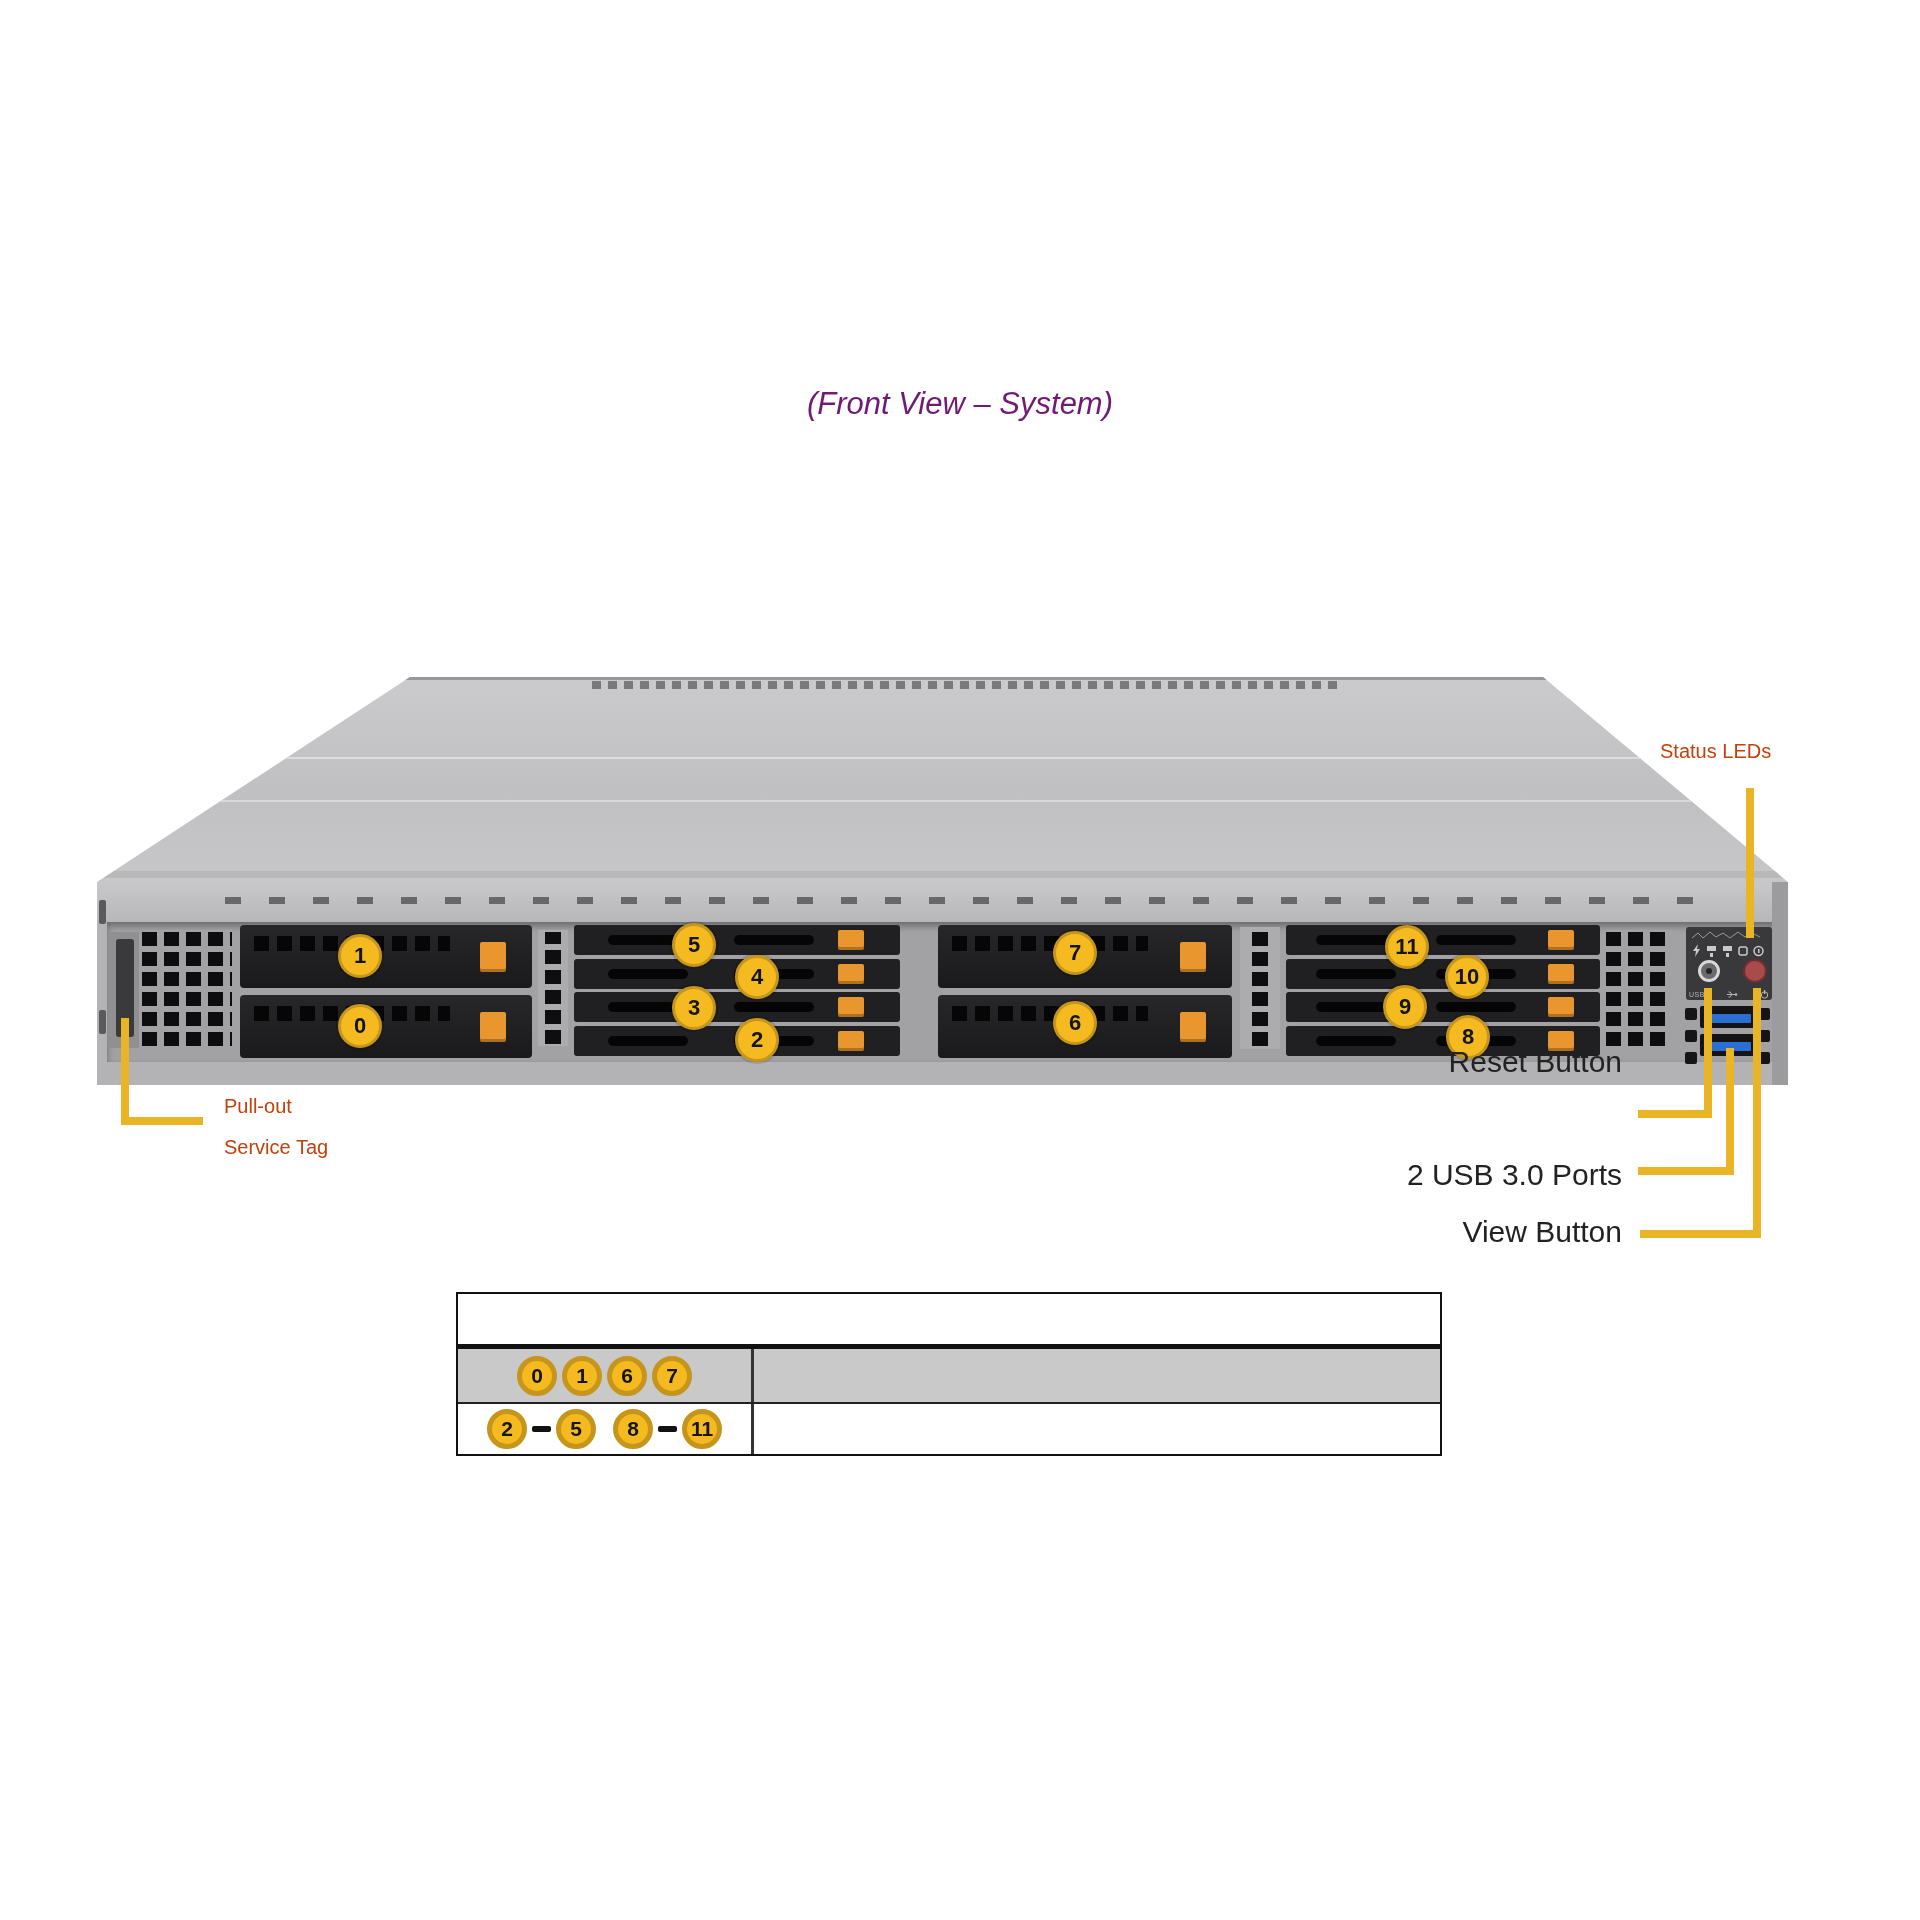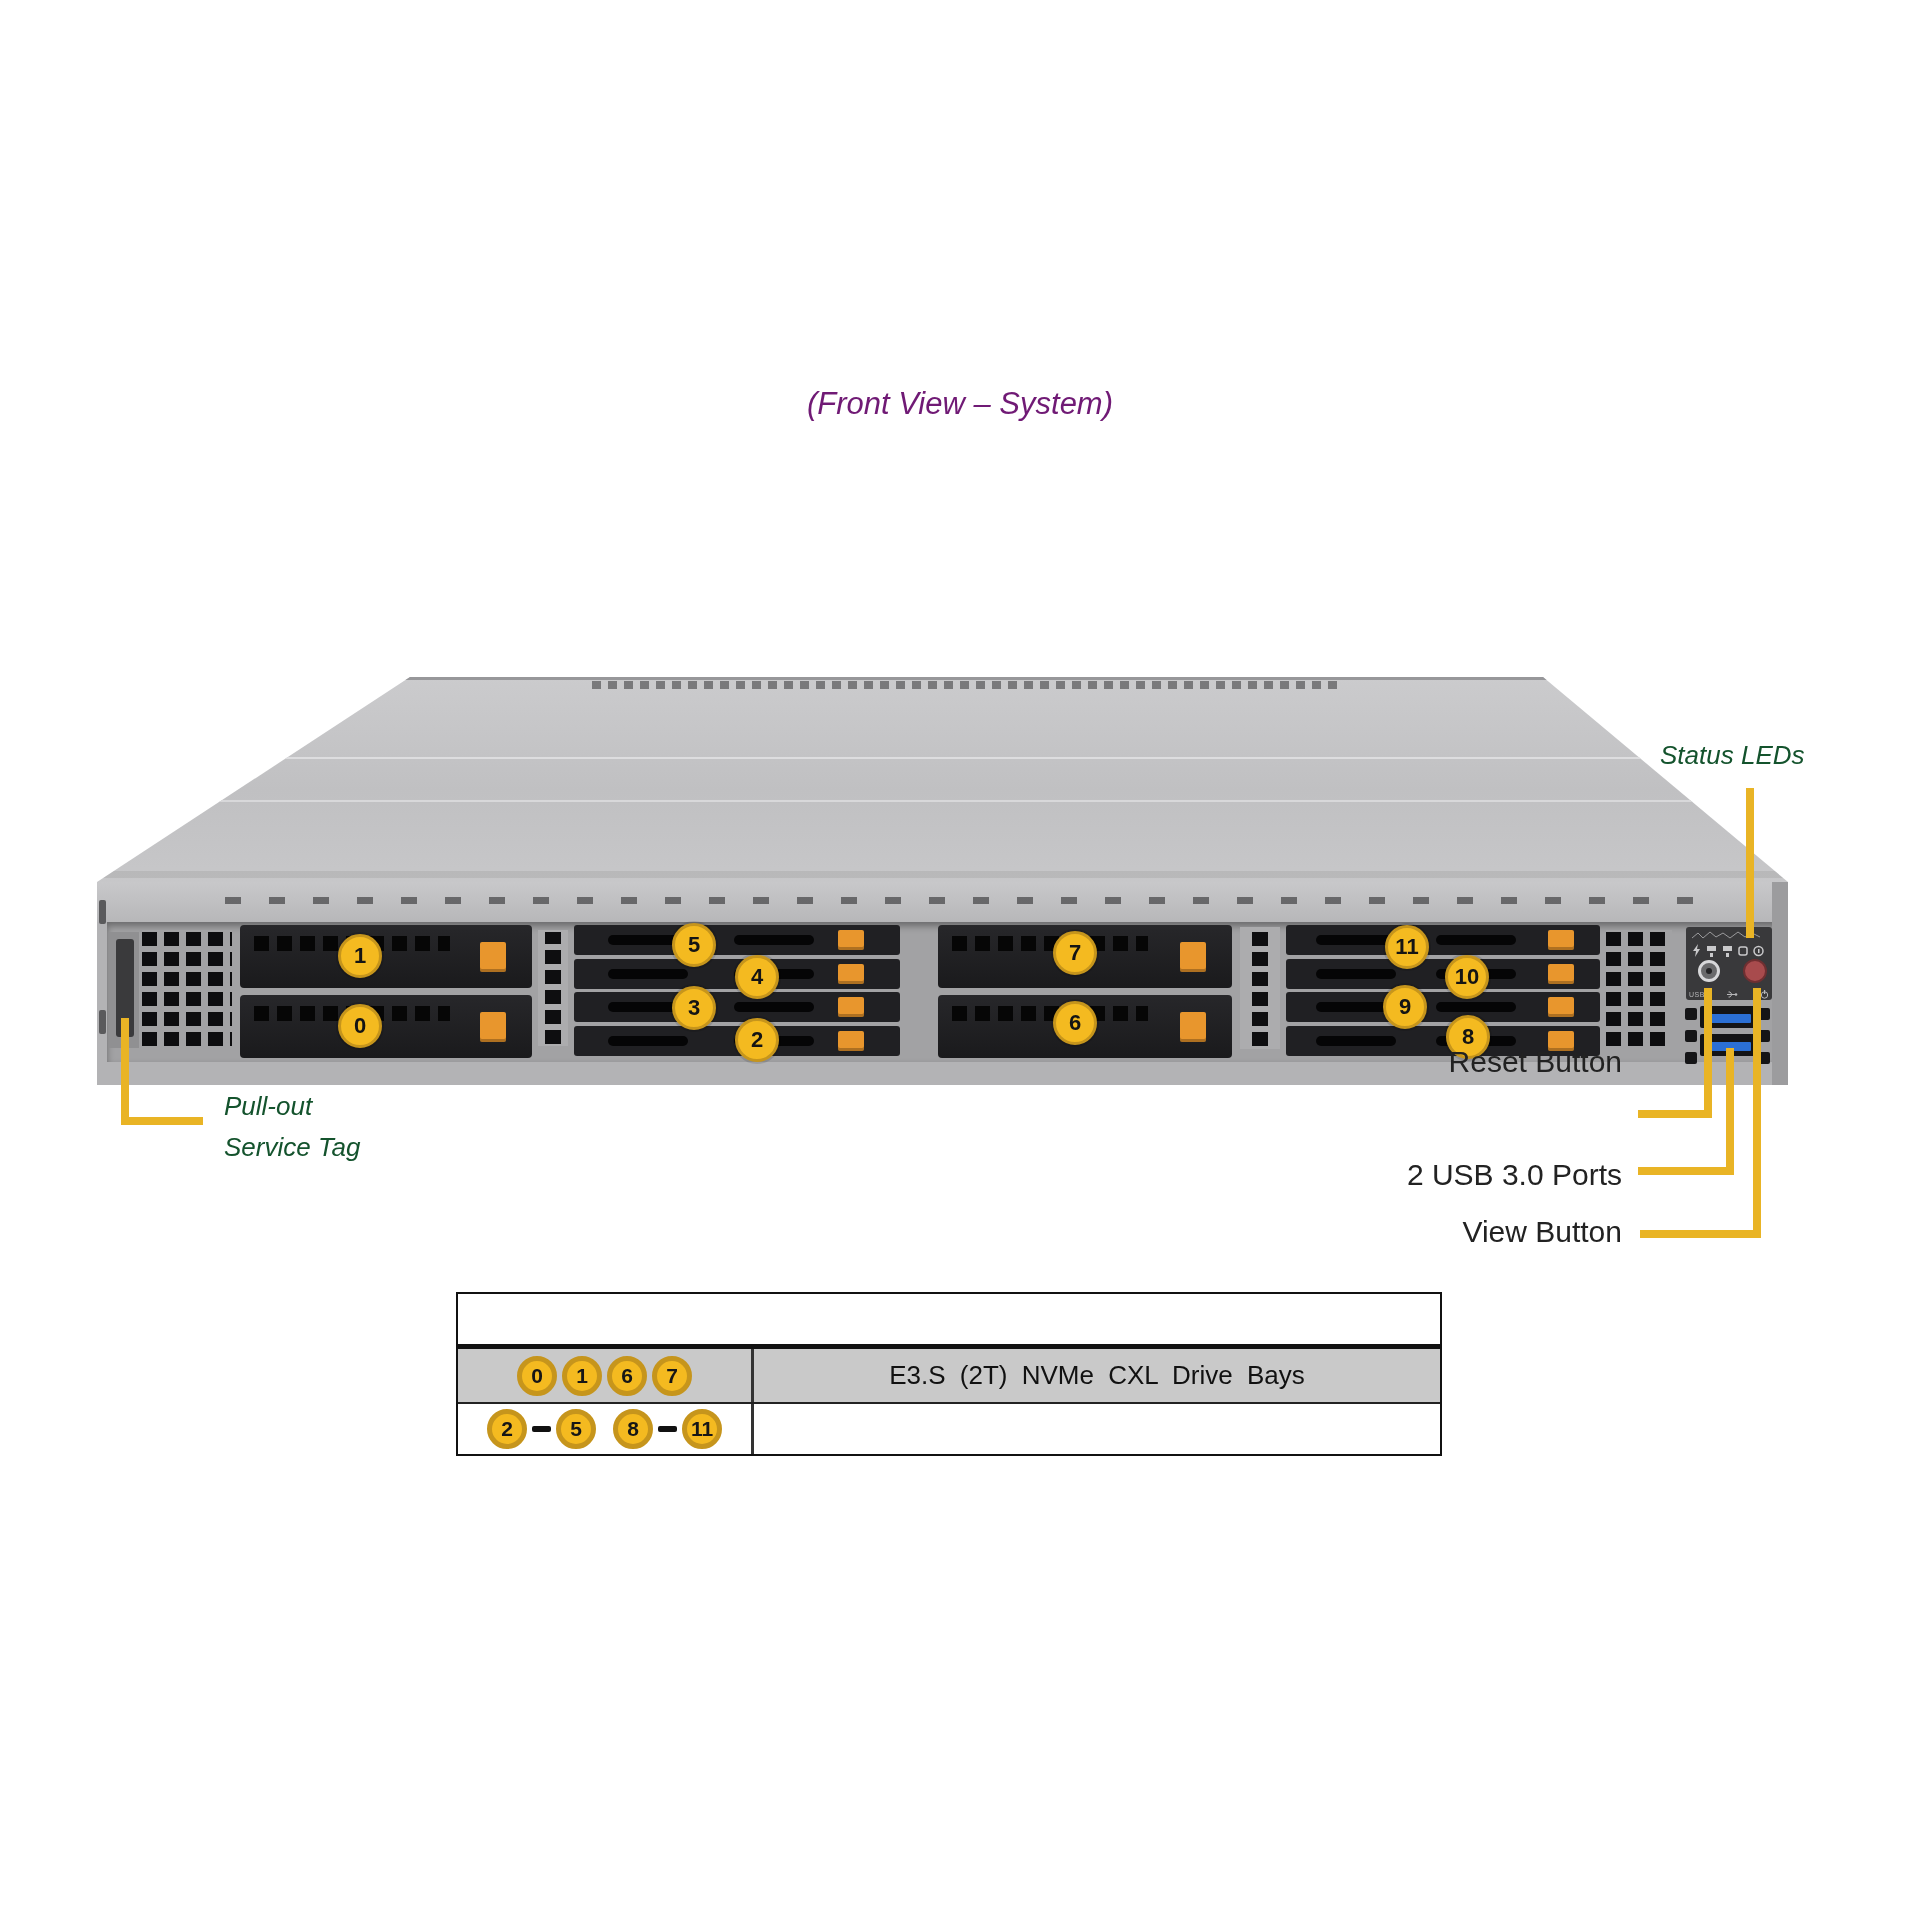--- a/index.html
+++ b/index.html
@@ -74,21 +74,21 @@
     justify-content:space-between;align-items:center;}
   .microusb{font-size:7px;color:#b7b7b9;letter-spacing:.5px;}
   .usbport{position:absolute;width:56px;height:22px;background:#141416;border-radius:2px;}
   .usbbar{position:absolute;left:5px;right:5px;top:8px;height:9px;background:var(--usbblue);border-radius:1px;}
   .flank{position:absolute;width:12px;height:12px;background:#151517;border-radius:2px;}
 
   
   .cl{position:absolute;background:var(--accent);}
 
   
-  .lbl{position:absolute;font-size:26px;color:#14532d;white-space:nowrap;font-style:italic;}
+  .lbl{position:absolute;font-size:20px;color:#c2410c;white-space:nowrap;}
   .rlbl{position:absolute;right:298px;text-align:right;font-size:30px;color:#222;white-space:nowrap;}
   .pullout{line-height:41px;}
 
   
   .dtable{position:absolute;left:456px;top:1292px;width:982px;border:2px solid #111;background:#fff;}
   .trow{display:flex;}
   .thead{height:50px;border-bottom:5px solid #111;}
   .trow1{height:53px;background:var(--tablegray);border-bottom:2px solid #222;}
   .trow2{height:50px;background:#fff;}
   .c1{width:296px;border-right:3px solid #333;display:flex;align-items:center;justify-content:center;gap:5px;box-sizing:border-box;}
@@ -283,21 +283,20 @@
   <div class="dtable">
     <div class="trow thead">
     </div>
     <div class="trow trow1">
       <div class="c1">
         <div class="tbadge">0</div>
         <div class="tbadge">1</div>
         <div class="tbadge">6</div>
         <div class="tbadge">7</div>
       </div>
-      <div class="c2 desc">E3.S (2T) NVMe CXL Drive Bays</div>
     </div>
     <div class="trow trow2">
       <div class="c1">
         <div class="tbadge">2</div>
         <div class="dash"></div>
         <div class="tbadge">5</div>
         <div class="tbadge gap8">8</div>
         <div class="dash"></div>
         <div class="tbadge">11</div>
       </div>

